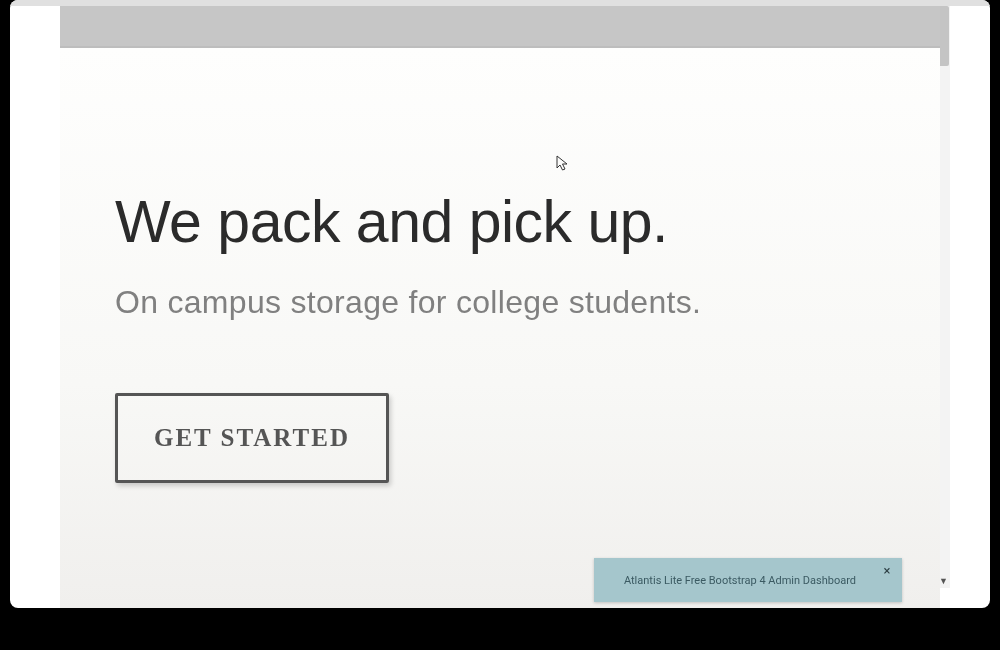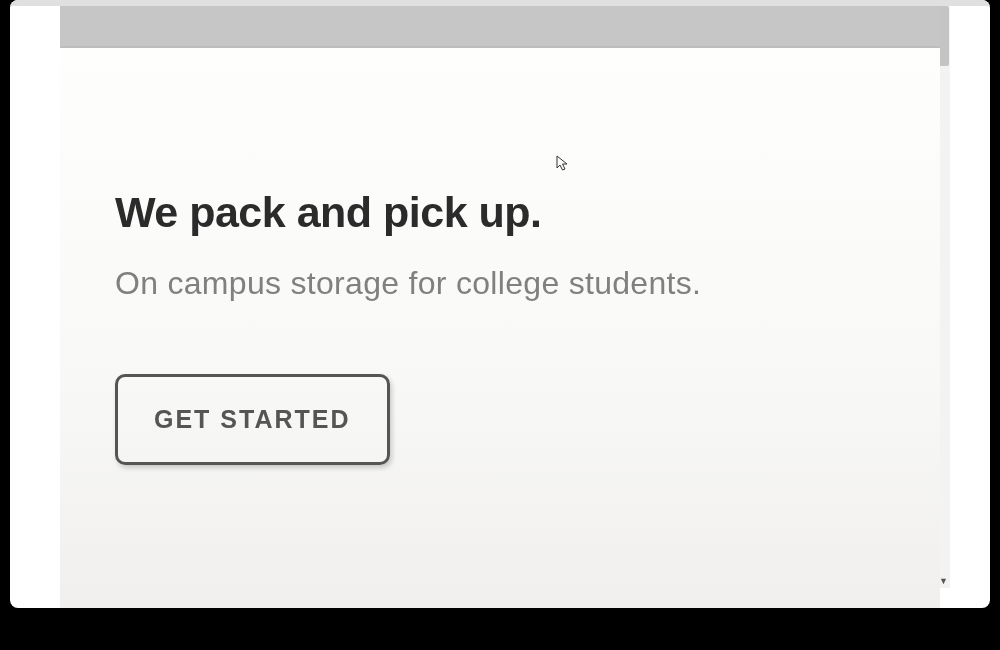--- a/index.html
+++ b/index.html
@@ -46,48 +46,48 @@
       background: #c6c6c6;
       border-bottom: 2px solid #bdbdbd;
     }
     .hero-section {
       background: linear-gradient(to bottom, #fefefd 0%, #f8f8f6 60%, #f0efed 100%);
       padding: 140px 55px 60px 55px;
       height: calc(100% - 42px);
       position: relative;
     }
     .hero-title {
-      font-size: 43px;
-      font-weight: 700;
+      font-size: 59px;
+      font-weight: 400;
       color: #2b2b2b;
       letter-spacing: -0.5px;
       margin-bottom: 28px;
       font-family: "Segoe UI", "Helvetica Neue", sans-serif;
     }
     .hero-subtitle {
       font-size: 32px;
       font-weight: 300;
       color: #808080;
       letter-spacing: 0.3px;
       margin-bottom: 72px;
       font-family: "Segoe UI Light", "Segoe UI", "Helvetica Neue", sans-serif;
     }
     .cta-button {
       display: inline-block;
       padding: 28px 36px;
       border: 3px solid #555;
-      border-radius: 10px;
+      border-radius: 2px;
       background: transparent;
       color: #555;
       font-size: 25px;
       font-weight: 700;
       letter-spacing: 2px;
       cursor: pointer;
       box-shadow: 2px 3px 5px rgba(0,0,0,0.18);
-      font-family: Liberation Sans, sans-serif;
+      font-family: Liberation Serif, serif;
     }
     .cursor {
       position: absolute;
       top: 155px;
       left: 546px;
       width: 14px;
       height: 18px;
       pointer-events: none;
       z-index: 100;
     }
@@ -173,20 +173,24 @@
   </div>
 
   <div class="content-wrapper">
     <div class="top-gray-bar"></div>
 
     <div class="hero-section">
       <h1 class="hero-title">We pack and pick up.</h1>
       <p class="hero-subtitle">On campus storage for college students.</p>
       <button class="cta-button">GET STARTED</button>
 
+      <div class="toast">
+        <span class="toast-text">Atlantis Lite Free Bootstrap 4 Admin Dashboard</span>
+        <span class="toast-close">×</span>
+      </div>
     </div>
   </div>
 
   <div class="cursor">
     <svg viewBox="0 0 14 18">
       <path d="M1 1 L1 13 L4 10 L6.5 15 L9 14 L6.5 9 L11 9 Z" fill="none" stroke="#333" stroke-width="1"></path>
     </svg>
   </div>
 </div>
 

